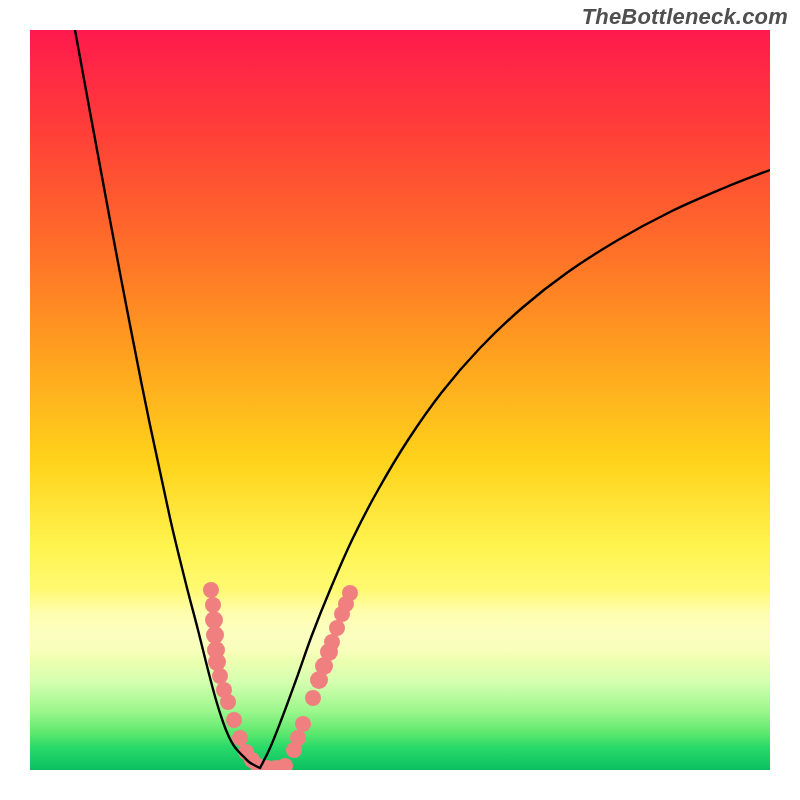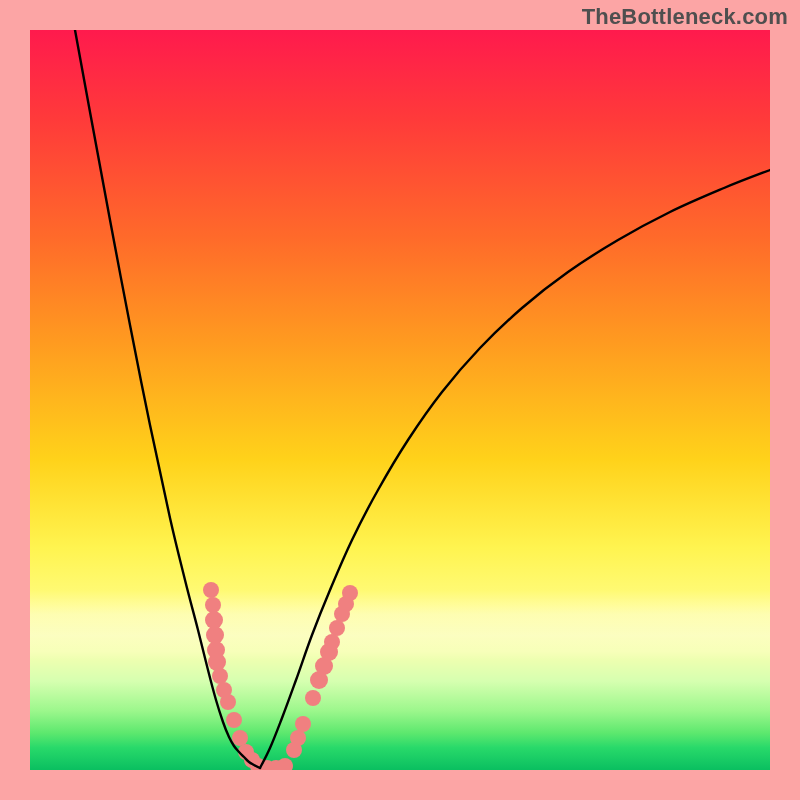--- a/index.html
+++ b/index.html
@@ -9,21 +9,22 @@
     height: 800px;
     overflow: hidden;
     background: #000;
     font-family: Arial, Helvetica, sans-serif;
   }
   .frame {
     position: absolute;
     top: 0; left: 0;
     width: 800px;
     height: 800px;
-    background: #fca5a5;
+    background: #ffffff;
+    font-style: italic;
   }
   .plot {
     position: absolute;
     top: 30px;
     left: 30px;
     width: 740px;
     height: 740px;
     overflow: hidden;
   }
   .gradient {

